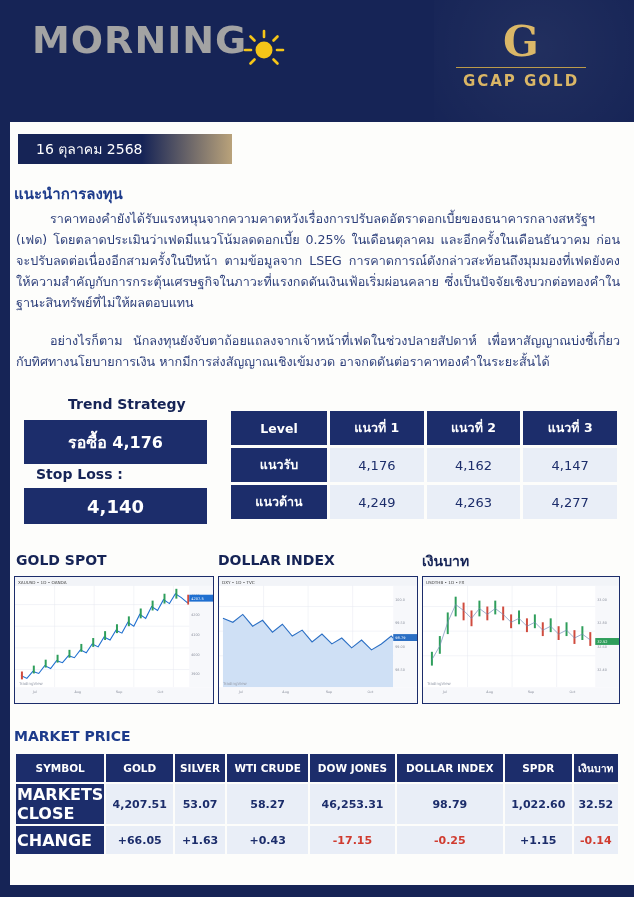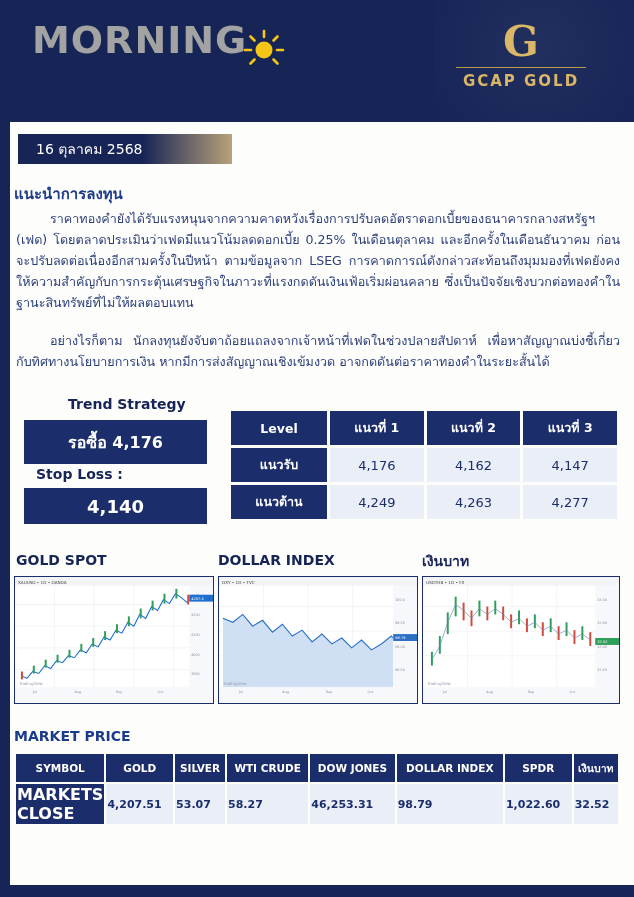--- a/index.html
+++ b/index.html
@@ -139,21 +139,21 @@
     position:absolute; left:14px; top:752px; width:606px;
     border-collapse:separate; border-spacing:2px; font-size:10.5px;
   }
   .market th {
     background:#1c2d6b; color:#ffffff; height:28px; font-weight:bold; font-size:10.5px;
   }
   .market td.rowhead {
     background:#1c2d6b; color:#ffffff; height:28px; font-weight:bold; width:86px; font-size:16px;
   }
   .market td.val {
-    background:#e9eef7; color:#1c2d6b; height:28px; text-align:left; font-weight:bold; font-size:11px;
+    background:#e9eef7; color:#1c2d6b; height:28px; text-align:center; font-weight:bold; font-size:11px;
   }
   .market td.val.up { color:#1c2d6b; }
   .market td.val.down { color:#d03b2f; }
   .market th.last, .market td.val.last { font-weight:bold; }
 </style>
 </head>
 <body>
 
 <div class="page">
 
@@ -387,16 +387,26 @@
       <tr>
         <td class="rowhead">MARKETS CLOSE</td>
         <td class="val">4,207.51</td>
         <td class="val">53.07</td>
         <td class="val">58.27</td>
         <td class="val">46,253.31</td>
         <td class="val">98.79</td>
         <td class="val">1,022.60</td>
         <td class="val last">32.52</td>
       </tr>
+      <tr>
+        <td class="rowhead">CHANGE</td>
+        <td class="val up">+66.05</td>
+        <td class="val up">+1.63</td>
+        <td class="val up">+0.43</td>
+        <td class="val down">-17.15</td>
+        <td class="val down">-0.25</td>
+        <td class="val up">+1.15</td>
+        <td class="val down last">-0.14</td>
+      </tr>
     </tbody>
   </table>
 
 </div>
 
 </body></html>

